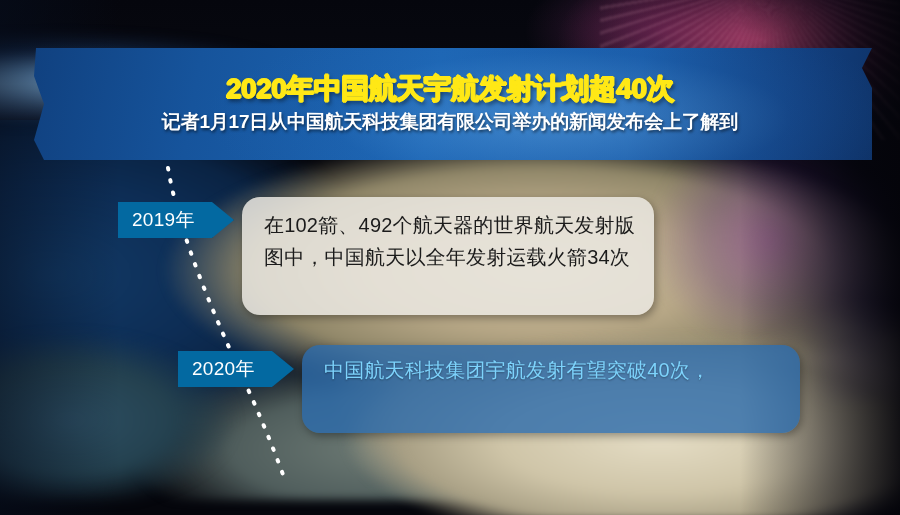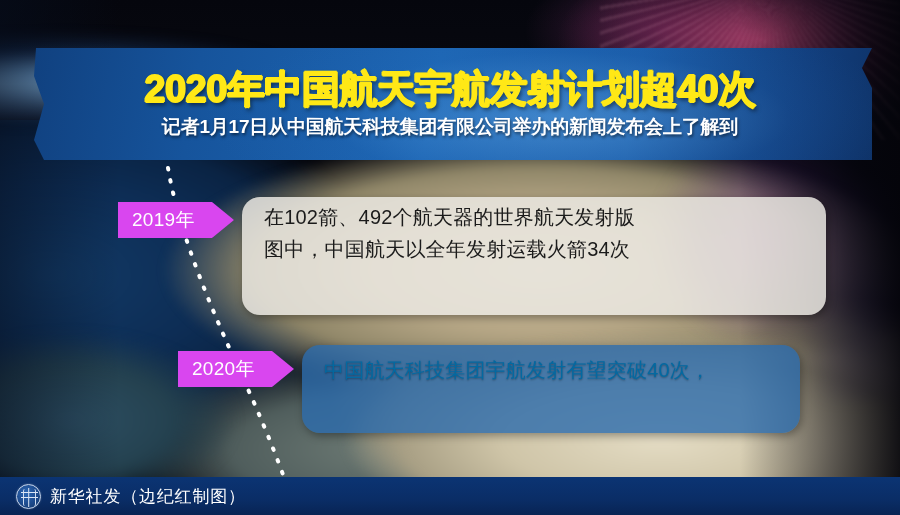--- a/index.html
+++ b/index.html
@@ -106,21 +106,21 @@
       linear-gradient(100deg, #0f3d7a 0%, #16549c 22%, #1d66b4 48%, #1a5ca8 70%, #123f7e 88%, #0d2e60 100%);
     box-shadow:0 3px 10px rgba(0,0,0,.45);
   }
   .banner-inner {
     position:absolute; inset:0;
     display:flex; flex-direction:column; align-items:center; justify-content:center;
     padding-top:2px;
   }
   .banner-title {
     color:#ffe816;
-    font-size:38px;
+    font-size:28px;
     font-weight:bold;
     letter-spacing:-0.5px;
     line-height:1.02;
     white-space:nowrap;
     text-shadow:
       0 0 1px #ffe816, 1px 0 0 #ffe816, -1px 0 0 #ffe816,
       0 1px 0 #ffe816, 0 -1px 0 #ffe816,
       2px 3px 4px rgba(0,0,0,.55);
     margin-bottom:5px;
   }
@@ -137,54 +137,54 @@
   .timeline {
     position:absolute; left:120px; top:168px; width:230px; height:315px;
     pointer-events:none;
   }
   .timeline svg { display:block; overflow:visible; }
 
   
   .year-tag {
     position:absolute;
     height:36px;
-    background:#d946ef;
+    background:#0369a1;
     display:flex; align-items:center;
     padding-left:14px; padding-right:26px;
     clip-path: polygon(0 0, calc(100% - 22px) 0, 100% 50%, calc(100% - 22px) 100%, 0 100%);
     box-shadow:1px 2px 5px rgba(0,0,0,.4);
   }
   .year-tag span {
     color:#ffffff; font-size:19px; font-weight:normal; letter-spacing:.3px;
     white-space:nowrap;
   }
   #year-2019 { left:118px; top:202px; width:116px; }
   #year-2020 { left:178px; top:351px; width:116px; }
 
   
   .callout {
     position:absolute;
     border-radius:18px;
     box-shadow:2px 3px 9px rgba(0,0,0,.35);
   }
   #callout-2019 {
-    left:242px; top:197px; width:584px; height:118px;
+    left:242px; top:197px; width:412px; height:118px;
     background:rgba(236,234,227,.84);
-    padding:4px 18px 0 22px;
+    padding:12px 18px 0 22px;
   }
   #callout-2019 p {
     color:#1b1b1b; font-size:20px; line-height:32px; letter-spacing:.2px;
   }
   #callout-2020 {
     left:302px; top:345px; width:498px; height:88px;
     background:rgba(44,108,172,.80);
     padding:9px 18px 0 22px;
   }
   #callout-2020 p {
-    color:#0369a1; font-size:20px; line-height:32px; letter-spacing:.2px;
+    color:#7dd3fc; font-size:20px; line-height:32px; letter-spacing:.2px;
     text-shadow:0 1px 2px rgba(0,0,0,.35);
   }
 
   
   .footer {
     position:absolute; left:0; bottom:0; width:900px; height:38px;
     background:linear-gradient(180deg,#0b3473 0%, #0a2d66 60%, #082454 100%);
     display:flex; align-items:center; padding-left:16px;
   }
   .xh-logo {
@@ -252,20 +252,14 @@
     <p>图中，中国航天以全年发射运载火箭34次</p>
   </div>
 
   <div class="year-tag" id="year-2020">
     <span>2020年</span>
   </div>
   <div class="callout" id="callout-2020">
     <p>中国航天科技集团宇航发射有望突破40次，</p>
   </div>
 
-  <div class="footer">
-    <div class="xh-logo">
-        <i></i>
-      </div>
-    <div class="footer-text">新华社发（边纪红制图）</div>
-  </div>
 
 </div>
 
 </body></html>

